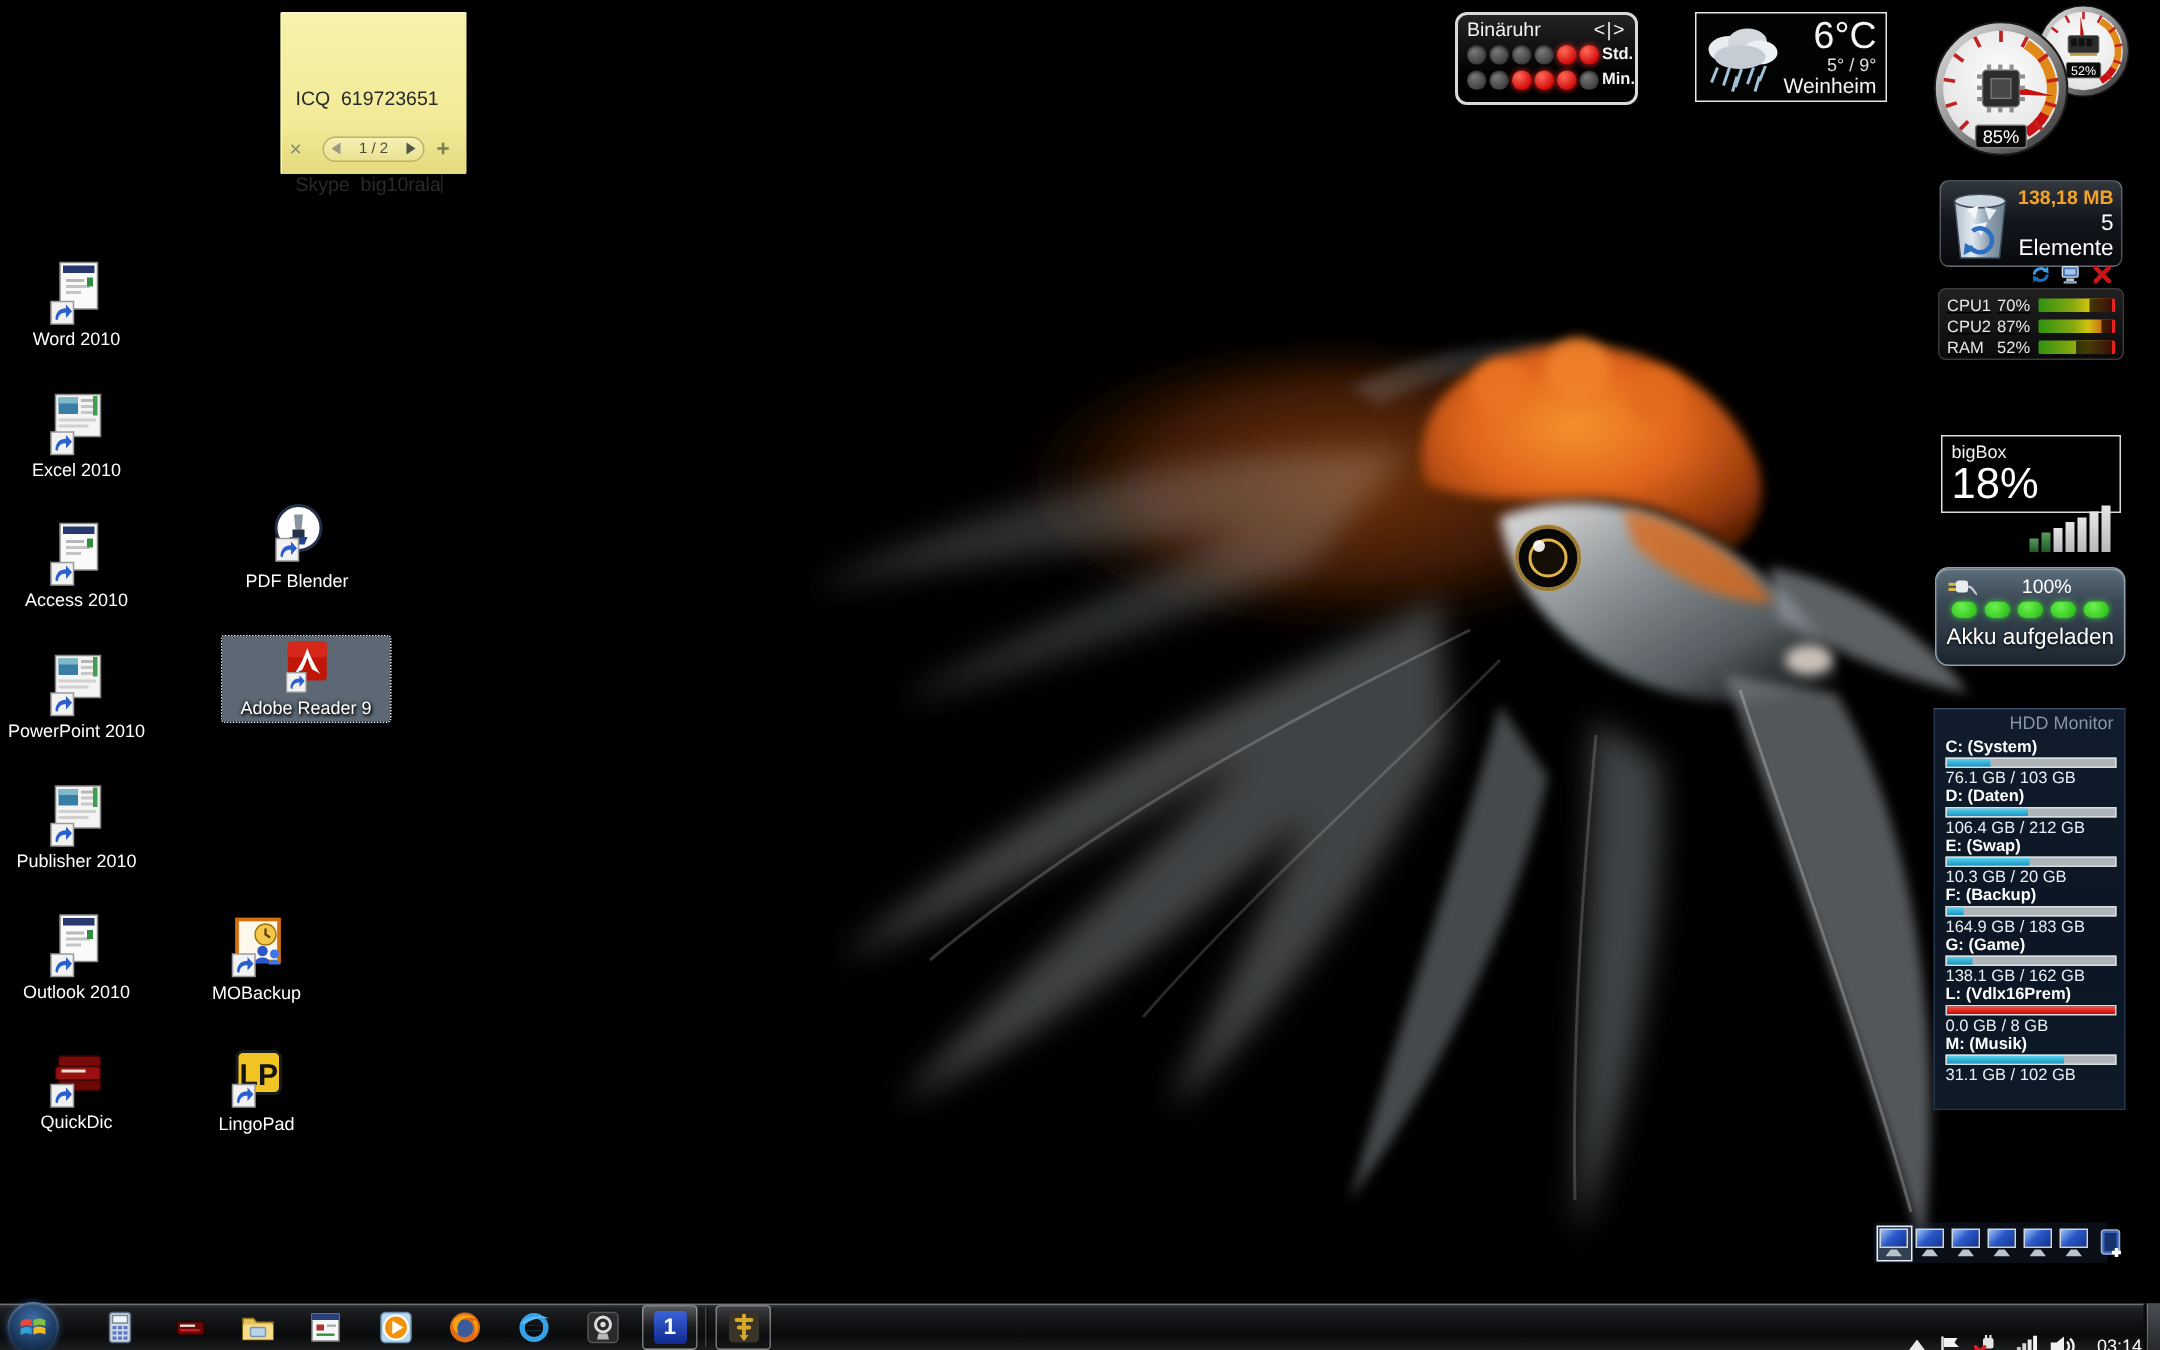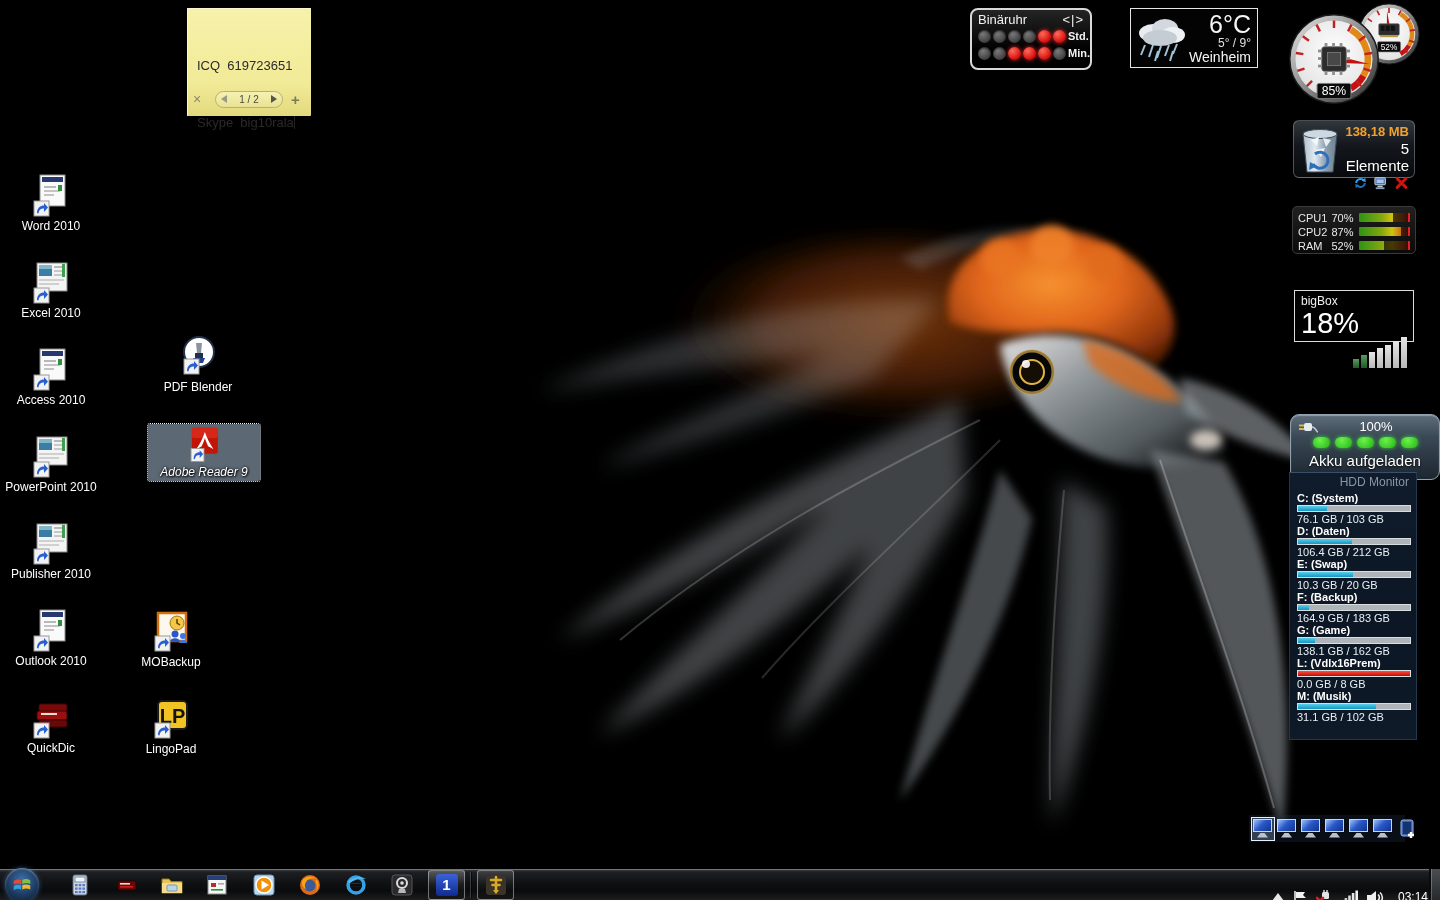--- a/index.html
+++ b/index.html
@@ -8,21 +8,21 @@
   #desktop{position:relative;width:1440px;height:900px;background:#000;}
   svg text{font-family:"Liberation Sans","DejaVu Sans",sans-serif;}
 
   
   #wallpaper{position:absolute;inset:0;z-index:0;}
 
   
   .dicon{position:absolute;width:92px;text-align:center;z-index:5;cursor:pointer;padding:2px 0;}
   .dicon svg.ig{width:44px;height:44px;display:block;margin:0 auto;}
   .ilabel{margin-top:2px;font-size:12px;color:#fff;text-shadow:1px 1px 2px #000,0 0 3px #000;line-height:13px;}
-  .dicon.selected{background:rgba(168,190,210,0.55);outline:1px dotted #e8f2fa;border-radius:2px;font-style:italic;}
+  .dicon.selected{background:rgba(168,190,210,0.55);outline:1px dotted #e8f2fa;border-radius:2px;}
 
   
   #sticky{position:absolute;left:187px;top:8px;width:124px;height:108px;z-index:10;
     background:linear-gradient(180deg,#f7f2ab 0%,#f1ea97 70%,#e3da7e 100%);
     box-shadow:3px 3px 7px rgba(0,0,0,.7),1px 1px 0 #fbf8cf inset;border-radius:1px;
     padding:10px 8px 4px 10px;}
   #sticky .ntext{font-size:13px;color:#2a2a2a;line-height:19px;white-space:pre;}
   .caret{display:inline-block;width:1px;height:13px;background:#222;vertical-align:-2px;}
   .ntoolbar{position:absolute;left:6px;right:8px;bottom:8px;height:18px;display:flex;align-items:center;}
   .nclose{color:#8a8a6a;font-size:14px;line-height:14px;cursor:pointer;width:14px;}
@@ -64,43 +64,43 @@
   #recycle{position:absolute;left:1293px;top:120px;width:122px;height:58px;z-index:10;border-radius:6px;
     background:linear-gradient(180deg,rgba(90,100,110,.55),rgba(25,30,38,.75) 45%,rgba(10,12,16,.8));
     border:1px solid rgba(200,210,220,.35);display:flex;padding:3px;}
   #recycle .rtxt{flex:1;text-align:right;padding-right:2px;}
   .rsize{font-size:13px;font-weight:bold;color:#f0a22c;line-height:16px;}
   .ritems{font-size:15px;color:#fff;line-height:17px;}
   .ractions{display:flex;justify-content:flex-end;gap:5px;margin-top:2px;}
   .ractions svg{cursor:pointer;}
 
   
-  #meters{position:absolute;left:1292px;top:206px;width:124px;height:48px;z-index:10;border-radius:5px;
-    background:linear-gradient(180deg,#202020,#0a0a0a);border:1px solid #3a3a3a;padding:4px 5px;}
+  #meters{position:absolute;left:1292px;top:192px;width:124px;height:48px;z-index:10;border-radius:5px;
+    background:linear-gradient(180deg,#202020,#0a0a0a);border:1px solid #3a3a3a;padding:4px 5px;text-decoration:underline;}
   .mrow{display:flex;align-items:center;height:13px;margin-bottom:1px;}
   .mlabel{width:34px;font-size:11px;color:#e8e8e8;}
   .mval{width:28px;font-size:11px;color:#e8e8e8;}
   .mtrack{position:relative;width:52px;height:9px;border-radius:1px;overflow:hidden;
     background:linear-gradient(90deg,#2f9212 0%,#86a80e 45%,#d2c30e 65%,#c9641a 85%,#a81208 100%);}
   .mdim{position:absolute;top:0;right:2px;bottom:0;background:rgba(12,6,2,.72);}
   .mtrack::after{content:'';position:absolute;right:0;top:0;width:2px;height:100%;background:#e82020;}
 
   
   #bigbox{position:absolute;left:1294px;top:290px;width:120px;height:52px;z-index:10;background:#000;
     border:1px solid #dcdcdc;padding:3px 6px;}
   .bblabel{font-size:12px;color:#f0f0f0;}
   .bbval{font-size:29px;color:#fff;line-height:30px;float:left;}
   .bbbars{float:right;display:flex;align-items:flex-end;gap:2px;height:32px;margin-top:-2px;}
   .bbar{width:6px;background:linear-gradient(180deg,#e6e6e6,#b8b8b8);}
   .bbar.green{background:linear-gradient(180deg,#5a9a5a,#1e5c28);}
 
   
-  #battery{position:absolute;left:1290px;top:378px;width:150px;height:66px;z-index:10;border-radius:9px;
+  #battery{position:absolute;left:1290px;top:378px;width:127px;height:66px;z-index:10;border-radius:9px;
     background:linear-gradient(180deg,#5d6d7a 0%,#3a4855 35%,#1c2630 100%);
-    border:1px solid #8fa0ae;box-shadow:inset 0 1px 1px rgba(255,255,255,.35);padding:4px 6px;margin-top:36px;}
+    border:1px solid #8fa0ae;box-shadow:inset 0 1px 1px rgba(255,255,255,.35);padding:4px 6px;}
   .battop{display:flex;align-items:center;}
   .batpct{flex:1;text-align:center;color:#fff;font-size:13px;}
   .batpills{display:flex;justify-content:center;gap:5px;margin-top:3px;}
   .pill{width:17px;height:11px;border-radius:6px;background:radial-gradient(circle at 40% 30%,#6cf24e,#20b412);
     box-shadow:0 0 4px rgba(60,240,50,.8);}
   .batstatus{text-align:center;color:#fff;font-size:15px;margin-top:4px;text-shadow:0 1px 2px #000;}
 
   
   #hdd{position:absolute;left:1289px;top:472px;width:128px;height:268px;z-index:10;
     background:linear-gradient(180deg,#101c2c 0%,#0c1624 55%,#0e1a28 100%);

